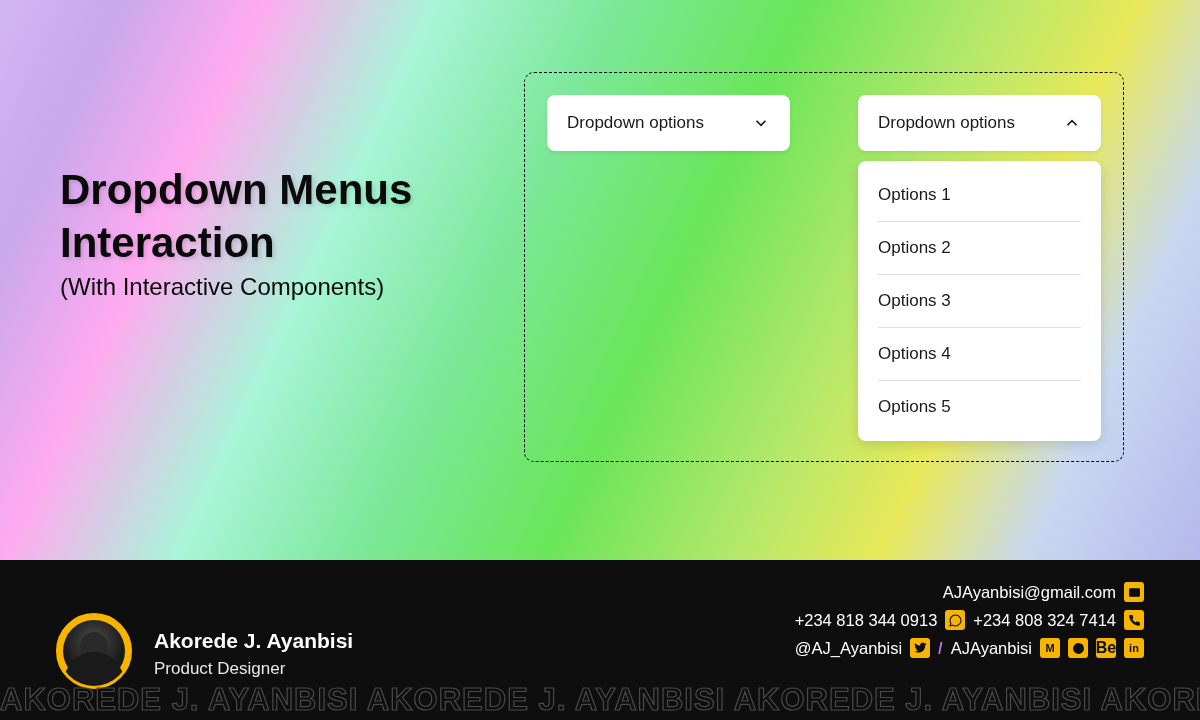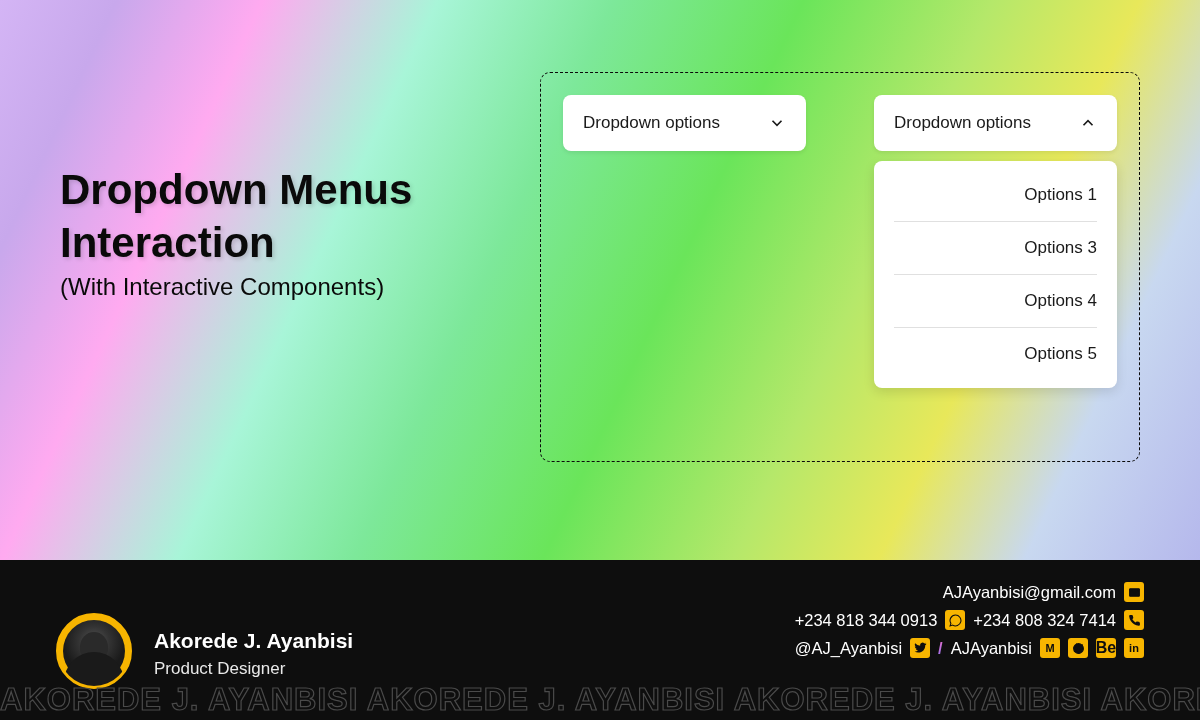--- a/index.html
+++ b/index.html
@@ -41,21 +41,21 @@
   text-shadow: 2px 2px 4px rgba(0,0,0,0.15);
 }
 .subtitle {
   font-size: 24px;
   font-weight: 400;
   color: #0a0a0a;
   margin-top: 4px;
 }
 .demo-area {
   position: absolute;
-  right: 60px;
+  right: 76px;
   top: 72px;
   width: 600px;
   height: 390px;
   border: 1.5px dashed #0a0a0a;
   border-radius: 10px;
   padding: 22px;
   display: flex;
   gap: 68px;
   align-items: flex-start;
 }
@@ -91,21 +91,20 @@
   margin-top: 10px;
   box-shadow: 0 4px 12px rgba(0,0,0,0.12);
   padding: 8px 20px;
 }
 .dropdown-option {
   font-size: 17px;
   color: #1a1a1a;
   padding: 16px 0;
   border-bottom: 1px solid #e0e0e0;
   cursor: pointer;
-  text-align: right;
 }
 .dropdown-option:last-child { border-bottom: none; }
 .footer {
   width: 100%;
   height: 160px;
   background: #0e0e0e;
   position: relative;
   padding: 22px 56px 0 56px;
   display: flex;
   justify-content: space-between;
@@ -253,20 +252,21 @@
       <div class="dropdown-trigger">
         <span>Dropdown options</span>
         <span class="chev">
           <svg viewBox="0 0 24 24">
               <polyline points="6 15 12 9 18 15"></polyline>
             </svg>
         </span>
       </div>
       <div class="dropdown-panel">
         <div class="dropdown-option">Options 1</div>
+        <div class="dropdown-option">Options 2</div>
         <div class="dropdown-option">Options 3</div>
         <div class="dropdown-option">Options 4</div>
         <div class="dropdown-option">Options 5</div>
       </div>
     </div>
 
   </div>
 </div>
 
 <div class="footer">

